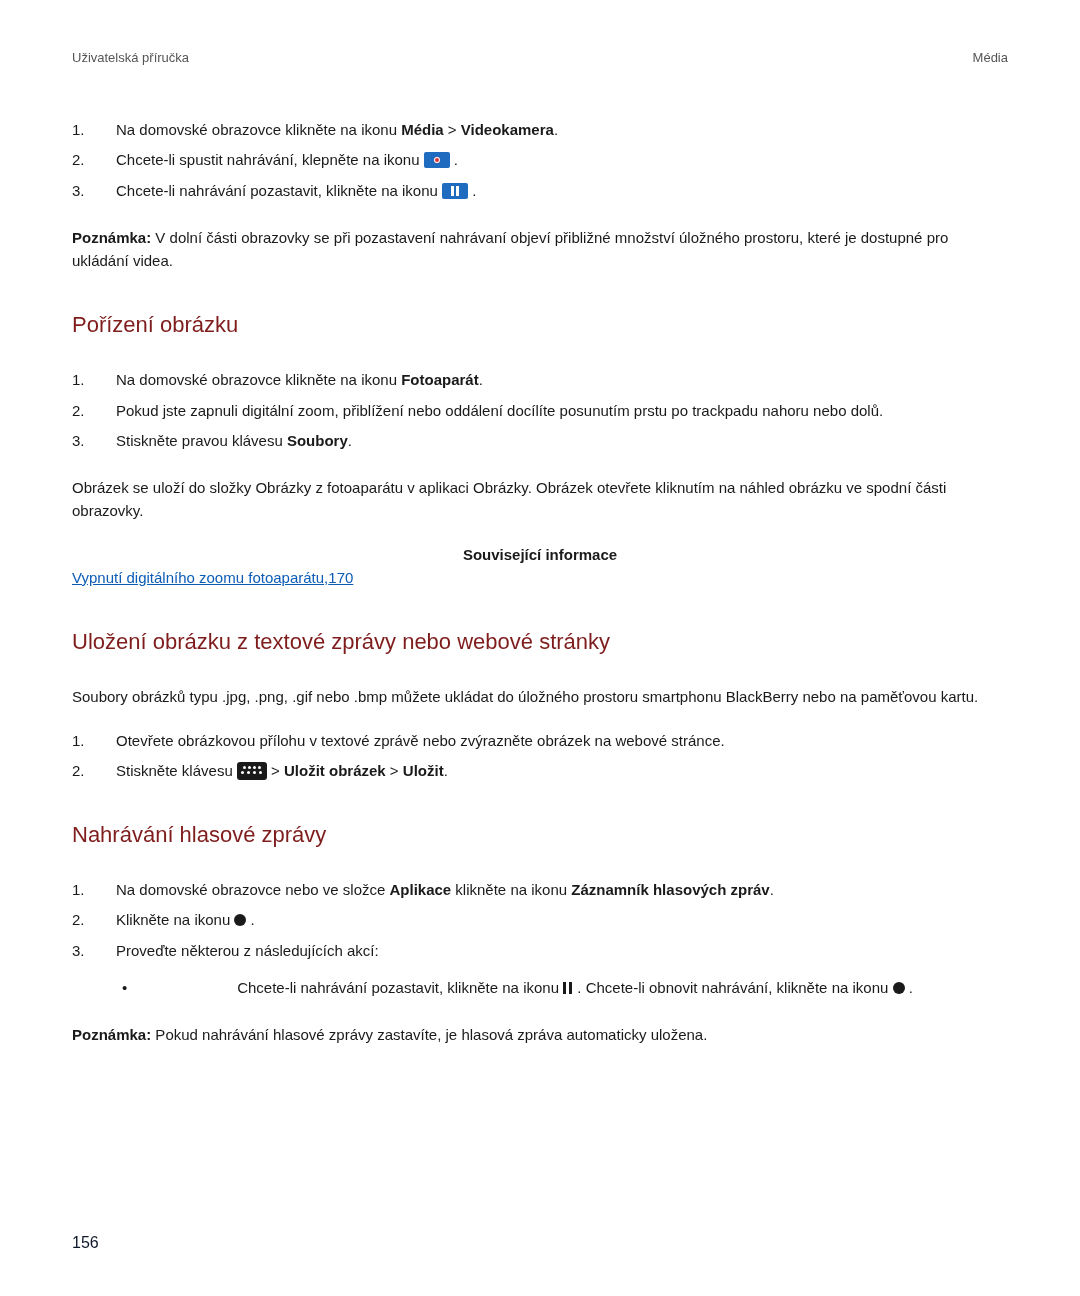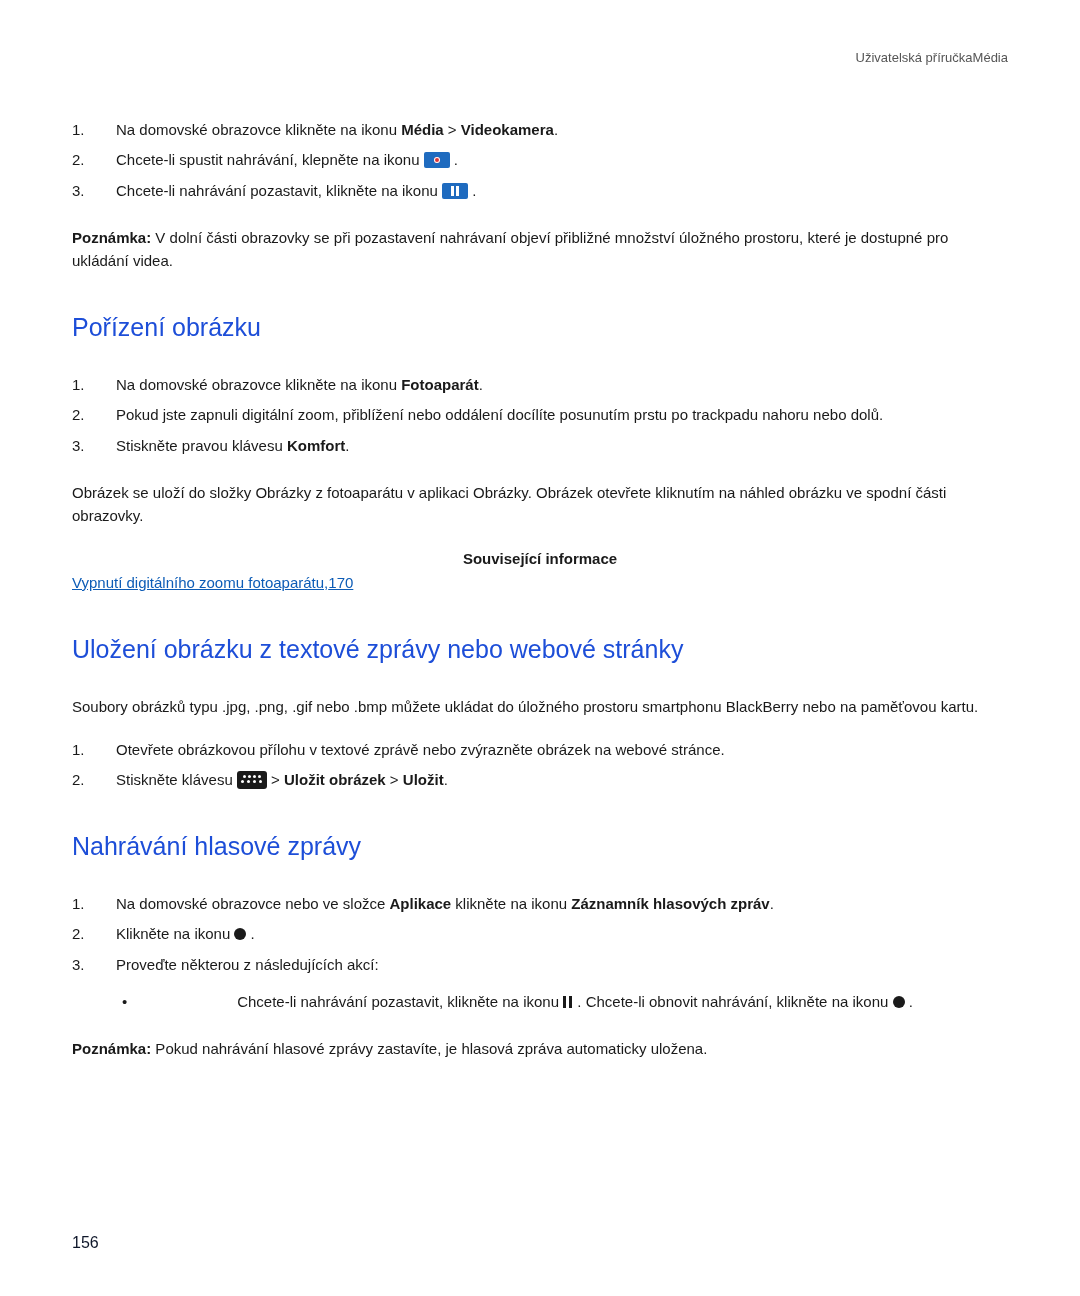--- a/index.html
+++ b/index.html
@@ -13,25 +13,24 @@
       line-height: 1.55;
       color: #1a1a1a;
       width: 1080px;
       height: 1296px;
       background: #fff;
       padding: 48px 72px 30px 72px;
       position: relative;
     }
     .header-row {
       display: flex;
-      justify-content: flex-end;
+      justify-content: space-between;
       font-size: 13px;
       color: #555;
       margin-bottom: 50px;
-      margin-left: 34px;
     }
     ol.top-level {
       list-style: none;
       counter-reset: item;
       margin-bottom: 24px;
     }
     ol.top-level > li {
       counter-increment: item;
       position: relative;
       padding-left: 44px;
@@ -61,24 +60,24 @@
       top: 0;
     }
     .bold {
       font-weight: 700;
     }
     .note {
       margin-bottom: 24px;
     }
     h2 {
       font-weight: 400;
-      font-size: 25px;
+      font-size: 22px;
       margin-top: 36px;
       margin-bottom: 26px;
-      color: #1d4ed8;
+      color: #7f1d1d;
     }
     .para {
       margin-bottom: 20px;
     }
     .related-hdr {
       font-weight: 700;
       margin-top: 2px;
       text-align: center;
     }
     .related-link {
@@ -199,21 +198,21 @@
 <h2>Pořízení obrázku</h2>
 
 <ol class="top-level">
   <li>
     <span>Na domovské obrazovce klikněte na ikonu </span><span class="bold">Fotoaparát</span><span>.</span>
   </li>
   <li>
     <span>Pokud jste zapnuli digitální zoom, přiblížení nebo oddálení docílíte posunutím prstu po trackpadu nahoru nebo dolů.</span>
   </li>
   <li>
-    <span>Stiskněte pravou klávesu </span><span class="bold">Komfort</span><span>.</span>
+    <span>Stiskněte pravou klávesu </span><span class="bold">Soubory</span><span>.</span>
   </li>
 </ol>
 
 <p class="para">Obrázek se uloží do složky Obrázky z fotoaparátu v aplikaci Obrázky. Obrázek otevřete kliknutím na náhled obrázku ve spodní části obrazovky.</p>
 <p class="related-hdr">Související informace</p>
 <p class="related-link">
   <span>Vypnutí digitálního zoomu fotoaparátu,</span><span class="pfx">170</span>
 </p>
 
 <h2>Uložení obrázku z textové zprávy nebo webové stránky</h2>

